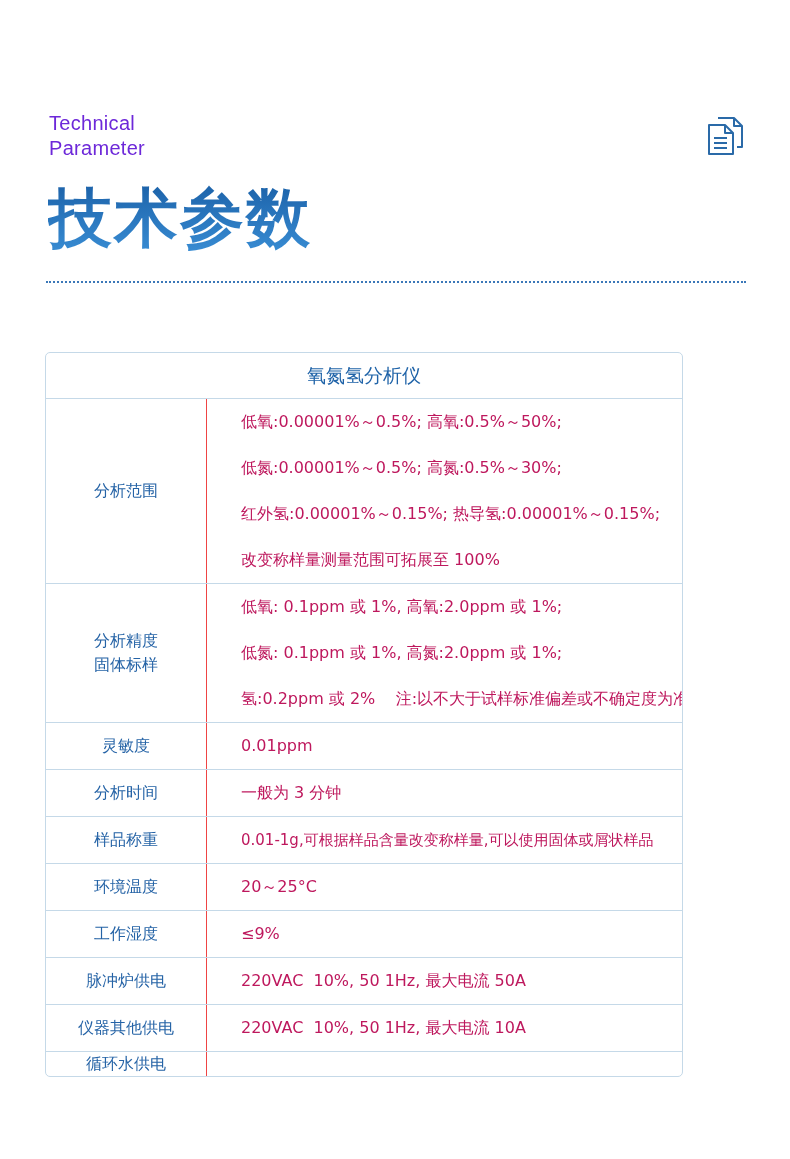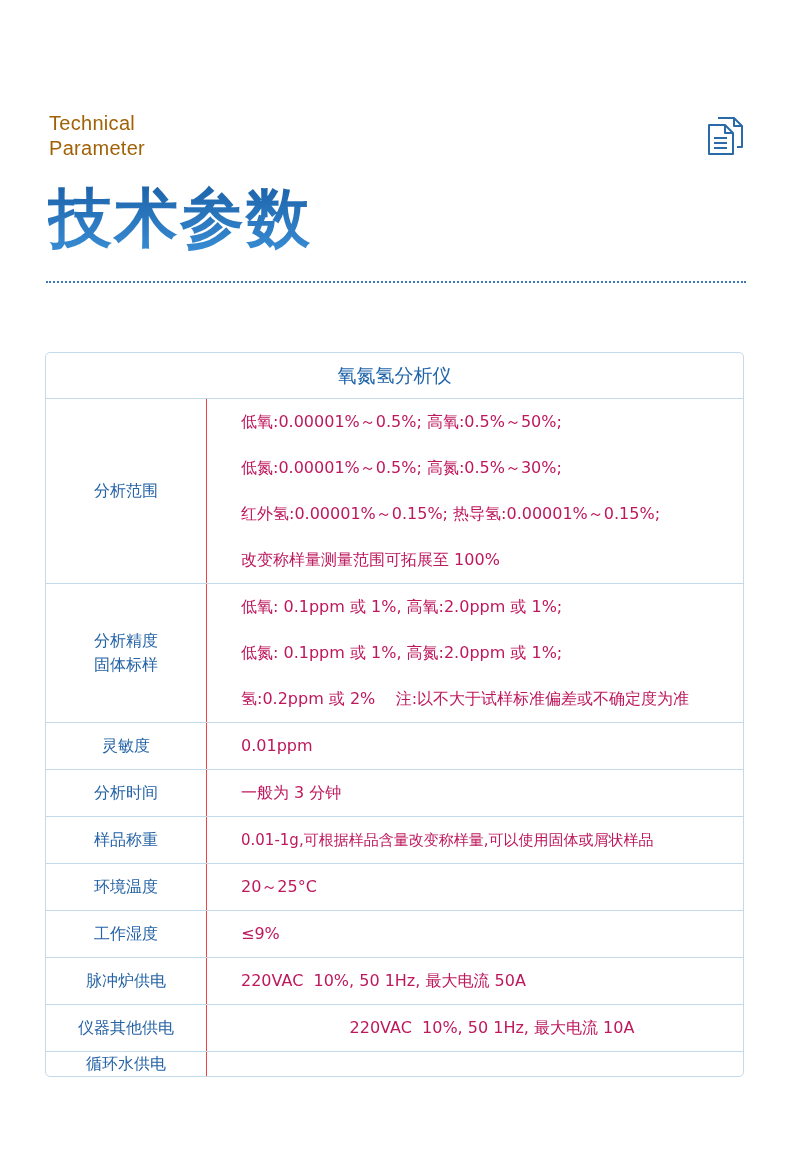--- a/index.html
+++ b/index.html
@@ -1,27 +1,27 @@
 <!DOCTYPE html>
 <html><head>
 <meta charset="utf-8">
 <style>
   html, body { margin: 0; padding: 0; background: #ffffff; }
   body { width: 790px; height: 1159px; position: relative; overflow: hidden;
          font-family: "DejaVu Sans", "Liberation Sans", sans-serif; }
-  .en-title { position: absolute; left: 49px; top: 111px; color: #a16207;
+  .en-title { position: absolute; left: 49px; top: 111px; color: #6d28d9;
               font-family: "Liberation Sans", sans-serif; font-size: 20px; line-height: 25px; letter-spacing: 0.3px; }
   .doc-icon { position: absolute; left: 704px; top: 114px; width: 44px; height: 44px; }
   .cn-title { position: absolute; left: 48px; top: 178px; font-family: "DejaVu Serif", "Liberation Serif", serif;
               font-weight: bold; font-size: 64px; line-height: 80px; letter-spacing: 2px;
               color: #1f63a8; background: linear-gradient(180deg, #1a5fa6 0%, #3a8fd6 100%);
               -webkit-background-clip: text; background-clip: text; -webkit-text-fill-color: transparent; }
   .divider { position: absolute; left: 46px; top: 281px; width: 700px; height: 0;
              border-top: 2px dotted #3b78b8; }
-  .table { position: absolute; left: 45px; top: 352px; width: 699px; border: 1px solid #c5d9e8;
+  .table { position: absolute; left: 45px; top: 352px; width: 638px; border: 1px solid #c5d9e8;
            border-radius: 5px; overflow: hidden; box-sizing: border-box; }
   .tbl-head { height: 45px; line-height: 45px; text-align: center; color: #1f63a8; font-size: 19px;
               border-bottom: 1px solid #c5d9e8; }
   .row { display: flex; border-bottom: 1px solid #c5d9e8; }
   .row:last-child { border-bottom: none; }
   .label { width: 160px; flex: none; border-right: 1px solid #ef4444; color: #2563a6; font-size: 16px;
            display: flex; align-items: center; justify-content: center; text-align: center; line-height: 24px; }
   .value { flex: 1; padding-left: 34px; color: #be185d; font-size: 16px; }
   .value .line { height: 46px; line-height: 46px; white-space: nowrap; }
 </style>
@@ -116,20 +116,20 @@
   <div class="row">
     <div class="label">脉冲炉供电</div>
     <div class="value">
         <div class="line" style="white-space: pre;">220VAC  10%, 50 1Hz, 最大电流 50A</div>
       </div>
   </div>
 
   <div class="row">
     <div class="label">仪器其他供电</div>
     <div class="value">
-        <div class="line" style="white-space: pre; text-align: center;">220VAC  10%, 50 1Hz, 最大电流 10A</div>
+        <div class="line" style="white-space: pre;">220VAC  10%, 50 1Hz, 最大电流 10A</div>
       </div>
   </div>
 
   <div class="row">
     <div class="label">循环水供电</div>
   </div>
 </div>
 
 </body></html>

